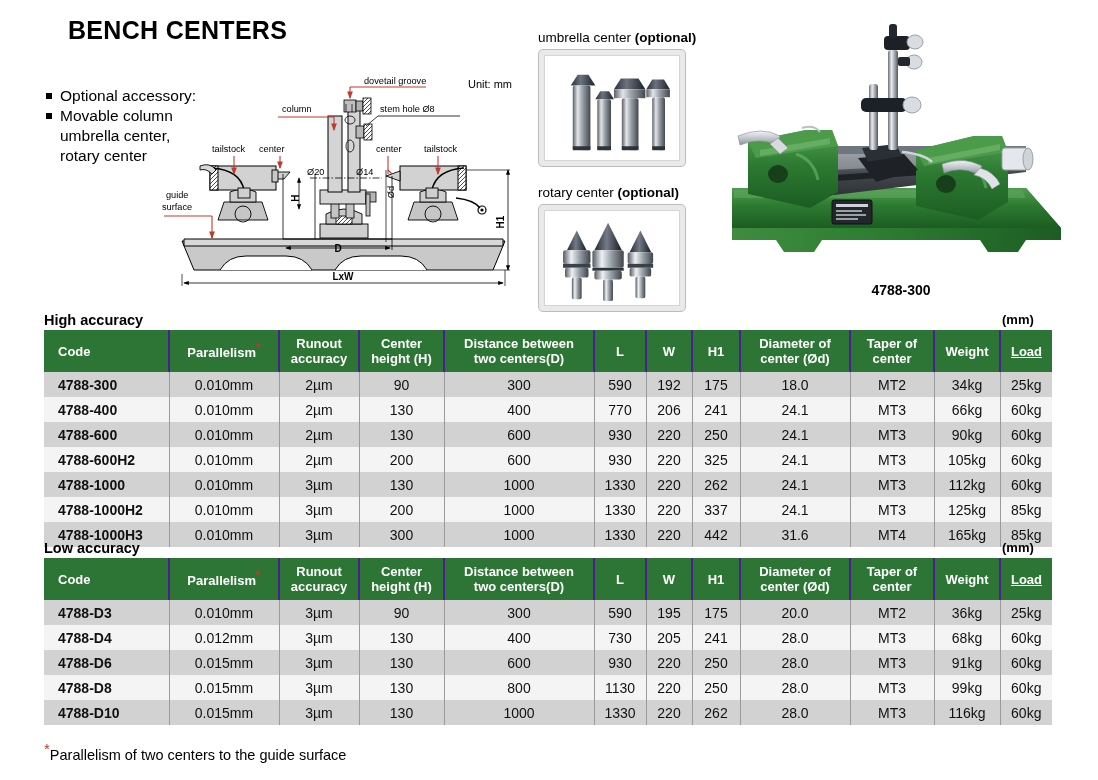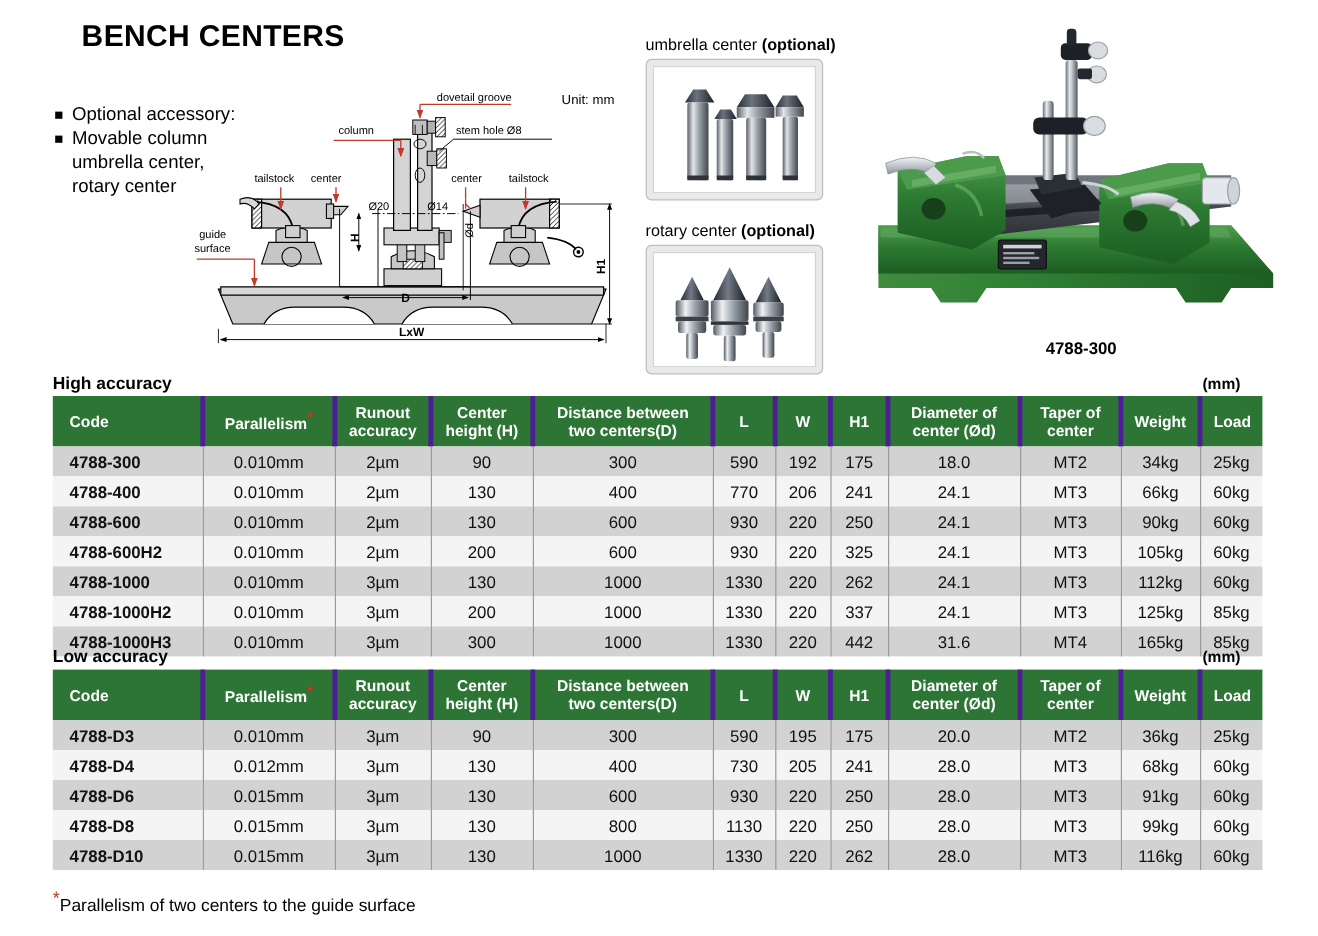--- a/index.html
+++ b/index.html
@@ -72,29 +72,29 @@
     table-layout:fixed;
   }
   table.spec th{
     background:#2d7534;
     color:#fff;
     font-size:13px;
     font-weight:bold;
     line-height:15px;
     padding:5px 2px;
     border-left:1px solid #1d5023;
-    border-right:4px solid #4c1d95;
+    border-right:2px solid #4c1d95;
     text-align:center;
     vertical-align:middle;
     height:42px;
   }
   table.spec th:first-child{
     text-align:left; padding-left:14px; border-left:none;
   }
-  table.spec th:last-child{ border-right:none; }
+  table.spec th:last-child{ border-right:none;text-decoration:underline; }
   table.spec td{
     font-size:14px;
     text-align:center;
     padding:3px 2px;
     height:25px;
     border-left:1px solid #9a9a9a;
     border-right:1px solid #9a9a9a;
     color:#111;
   }
   table.spec td:first-child{

